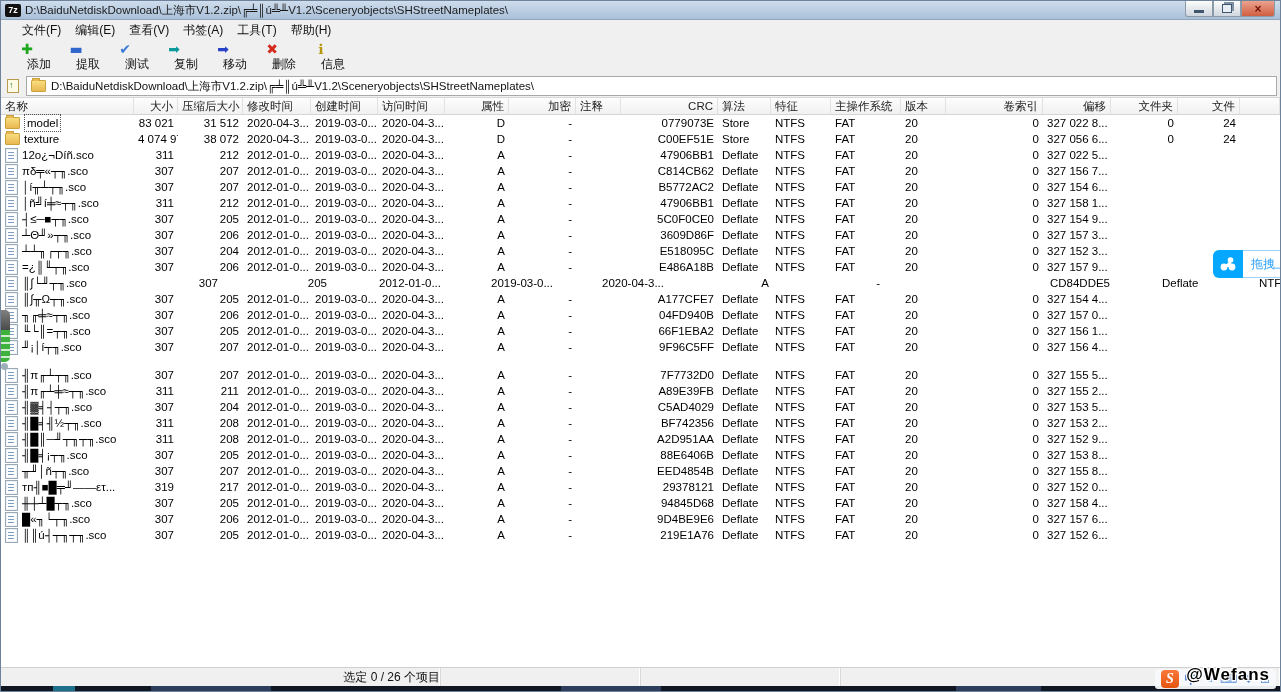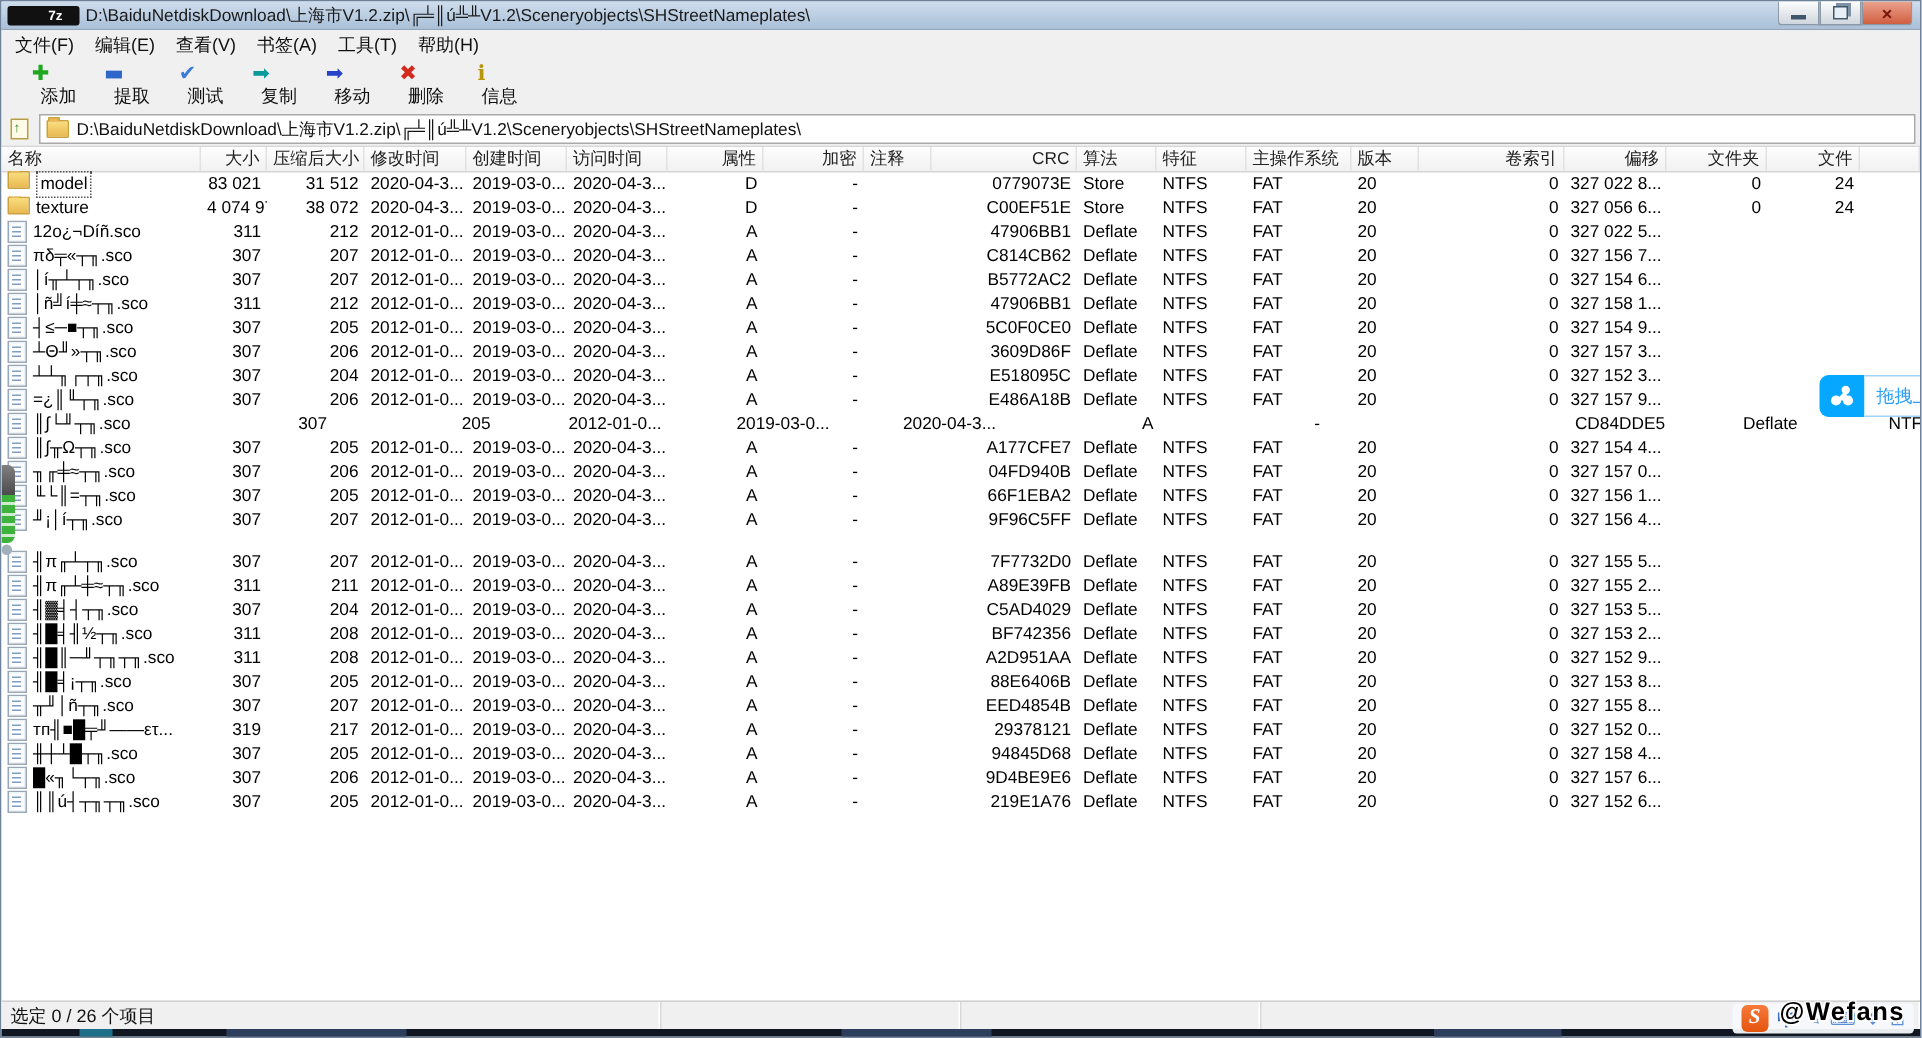--- a/index.html
+++ b/index.html
@@ -3,33 +3,33 @@
 <meta charset="utf-8">
 <style>
   html,body{margin:0;padding:0;}
   body{width:1281px;height:692px;overflow:hidden;position:relative;
        font-family:"Liberation Sans","DejaVu Sans",sans-serif;background:#fff;}
   .window{position:absolute;inset:0;border:1px solid #6e8399;box-sizing:border-box;
           display:flex;flex-direction:column;background:#f0f0f0;}
   
   .titlebar{height:18px;flex:0 0 18px;display:flex;align-items:center;gap:4px;padding:0 4px;
             background:linear-gradient(#cfdded,#a9c0d8);border-bottom:1px solid #8fa6bd;position:relative;}
-  .appicon{width:32px;height:13px;background:#111;border-radius:2px;color:#fff;font-size:9px;
-           font-weight:bold;display:flex;align-items:center;justify-content:center;line-height:1;padding-left:16px;}
+  .appicon{width:16px;height:13px;background:#111;border-radius:2px;color:#fff;font-size:9px;
+           font-weight:bold;display:flex;align-items:center;justify-content:center;line-height:1;}
   .titletext{font-size:11.5px;color:#1a1a1a;white-space:nowrap;overflow:hidden;}
   .winbtns{position:absolute;right:5px;top:0;display:flex;}
   .winbtn{width:28px;height:16px;border:1px solid #8c9aa8;border-top:none;box-sizing:border-box;
           background:linear-gradient(#fdfdfd,#cfd6dd);display:flex;align-items:center;justify-content:center;}
   .winbtn.min{border-radius:0 0 0 3px;}
   .winbtn.close{border-radius:0 0 3px 0;background:linear-gradient(#eba28e,#d05f41);width:34px;}
   .minglyph{width:10px;height:3px;background:#40566c;margin-top:5px;}
   .restglyph{width:8px;height:7px;border:1px solid #40566c;background:#e8eef5;box-shadow:2px -2px 0 -0px #7e91a5;}
   .closeglyph{color:#73150a;font-weight:bold;font-size:12px;line-height:1;}
   
-  .menubar{height:20px;flex:0 0 20px;display:flex;background:#f0f0f0;padding-left:2px;}
+  .menubar{height:20px;flex:0 0 20px;display:flex;background:#f0f0f0;padding-left:14px;}
   .menuitem{font-size:12px;padding:2px 7px;color:#111;}
   
   .toolbar{height:34px;flex:0 0 34px;display:flex;align-items:flex-start;background:#f0f0f0;padding:1px 2px 0 2px;gap:1px;}
   .tool{min-width:30px;display:flex;flex-direction:column;align-items:center;justify-content:flex-start;}
   .tglyph{font-family:"DejaVu Sans",sans-serif;font-size:14px;line-height:16px;height:16px;}
   .tlabel{font-size:12px;line-height:14px;color:#111;margin-left:24px;}
   
   .addressbar{height:22px;flex:0 0 22px;display:flex;align-items:center;background:#f0f0f0;padding:0 3px;gap:4px;}
   .upbtn{width:18px;height:16px;display:flex;align-items:center;justify-content:center;}
   .upicon{width:10px;height:12px;background:#fffbe6;border:1px solid #b79b4a;position:relative;}
@@ -43,42 +43,42 @@
   
   .list{flex:1;background:#fff;border-top:1px solid #d7d7d7;position:relative;overflow:hidden;}
   .lheader{display:grid;height:16px;border-bottom:1px solid #d5d5d5;
            background:linear-gradient(#fdfdfd,#f1f1f1);}
   .hcell{font-size:11.5px;color:#222;padding:0 4px;border-right:1px solid #e2e2e2;line-height:16px;
          white-space:nowrap;overflow:hidden;box-sizing:border-box;}
   .hcell.right{text-align:right;}
   .lrow{display:grid;height:16px;align-items:center;}
   .cell{font-size:11.5px;color:#000;padding:0 4px;line-height:16px;white-space:nowrap;overflow:hidden;box-sizing:border-box;}
   .cell.right{text-align:right;}
-  .namecell{display:flex;gap:4px;}
+  .namecell{display:flex;align-items:center;gap:4px;}
   .fileicon{width:11px;height:13px;background:#fff;border:1px solid #9aa7b5;flex:0 0 11px;position:relative;
             box-shadow:inset 0 0 0 1px #eef3f8;}
   .fileicon::before{content:"";position:absolute;left:2px;top:3px;width:6px;height:1px;background:#7d9ec2;
             box-shadow:0 3px 0 #7d9ec2,0 6px 0 #7d9ec2;}
   .focusrect{border:1px dotted #555;padding:0 2px;}
   
   .leftwidget{position:absolute;left:0;top:212px;width:9px;z-index:30;}
   .lw-top{height:20px;background:linear-gradient(#808080,#4a4a4a);border-radius:0 5px 0 0;}
   .lw-mid{height:32px;background:repeating-linear-gradient(180deg,#3db33d 0 5px,#cfeccf 5px 7px);
           border-radius:0 0 5px 0;}
   .lw-knob{width:7px;height:7px;background:#9fb0ba;border-radius:50%;margin:1px 0 0 0;}
   .uploadbtn{position:absolute;left:1212px;top:152px;display:flex;z-index:30;}
   .ub-icon{width:30px;height:28px;background:#06a7ff;border-radius:6px 0 0 6px;display:flex;
            align-items:center;justify-content:center;}
   .ub-label{width:64px;height:26px;border:1px solid #9fd3fb;border-left:none;border-radius:0 14px 14px 0;
             background:#fff;color:#2b9ff6;font-size:12px;line-height:26px;text-align:center;}
   
   .statusbar{position:absolute;left:0;right:0;bottom:5px;height:18px;background:#f0f0f0;
              border-top:1px solid #cfcfcf;display:flex;align-items:center;z-index:20;}
   .sb-cell{height:100%;box-sizing:border-box;border-right:1px solid #d9d9d9;box-shadow:inset -1px 0 0 #fff;}
-  .sb-text{width:440px;font-size:12px;color:#111;padding-left:6px;line-height:18px;}
+  .sb-text{width:440px;font-size:12px;color:#111;padding-left:6px;line-height:18px;text-align:right;}
   .sb-a{width:200px;} .sb-b{width:200px;} .sb-c{flex:1;border-right:none;}
   .taskbar{position:absolute;left:0;right:0;bottom:0;height:5px;background:#101722;z-index:20;}
   .tb-seg{position:absolute;top:0;height:5px;background:#2c3e5c;}
   .tb-orb{left:52px;width:22px;background:#1d6f8a;}
   .tb-s1{left:150px;width:120px;} .tb-s2{left:560px;width:100px;} .tb-s3{left:955px;width:85px;}
   .sogoubar{position:absolute;right:4px;bottom:2px;height:20px;display:flex;align-items:center;gap:6px;
             background:rgba(246,248,251,.95);border-radius:3px;padding:0 6px;z-index:40;}
   .sg-logo{width:18px;height:18px;background:linear-gradient(#f8793a,#e4540f);border-radius:4px;color:#fff;
            font-family:"Liberation Serif","DejaVu Serif",serif;font-style:italic;font-weight:bold;font-size:14px;
            display:flex;align-items:center;justify-content:center;}

